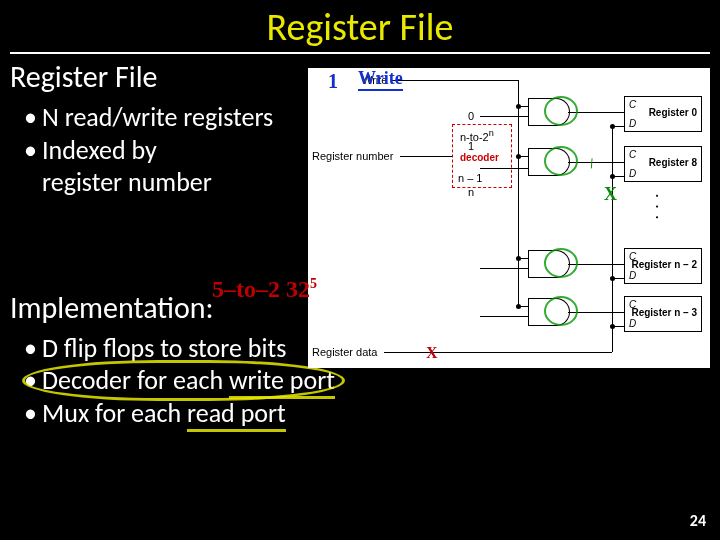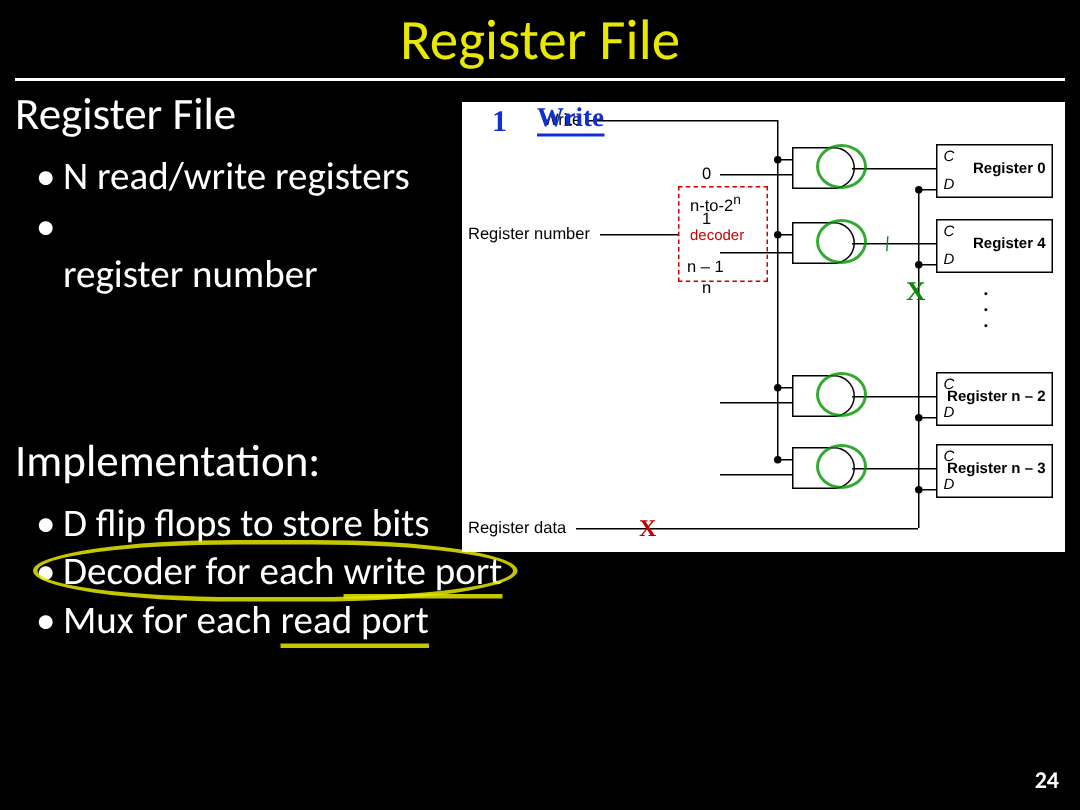--- a/index.html
+++ b/index.html
@@ -150,20 +150,21 @@
     height: 64px;
     border: 1px dashed #cc0000;
   }
   .decoder-text {
     position: absolute;
     left: 152px;
     top: 84px;
     font-size: 10px;
     color: #cc0000;
     font-family: Arial, sans-serif;
+    font-weight: bold;
   }
 
   
   .andgate {
     position: absolute;
     width: 42px;
     height: 28px;
   }
   .andgate .body {
     position: absolute;
@@ -233,21 +234,21 @@
   <div class="section">Register File</div>
 
   <div class="bullets">
     <div class="row">
       <span class="dot">•</span>
       <span class="txt">N read/write registers</span>
     </div>
     <div class="row">
       <span class="dot">•</span>
       <span class="txt">
-        <br>
+        <span>Indexed by</span><br>
         <span>register number</span>
       </span>
     </div>
   </div>
 
   <div class="section section2">Implementation:</div>
 
   <div class="bullets bullets2">
     <div class="row">
       <span class="dot">•</span>
@@ -328,21 +329,21 @@
     <div class="d-line d-hline" style="left:260px; top:244px; width:56px;"></div>
 
     <div class="reg reg0">
       <span class="c">C</span>
       <span class="d">D</span>
       <span class="name">Register 0</span>
     </div>
     <div class="reg reg1">
       <span class="c">C</span>
       <span class="d">D</span>
-      <span class="name">Register 4</span>
+      <span class="name">Register 8</span>
     </div>
     <div class="reg reg2">
       <span class="c">C</span>
       <span class="d">D</span>
       <span class="name">Register n – 2</span>
     </div>
     <div class="reg reg3">
       <span class="c">C</span>
       <span class="d">D</span>
       <span class="name">Register n – 3</span>
@@ -369,14 +370,17 @@
     <div class="scribble sc3"></div>
 
     <div class="hand hand-blue" style="left:20px; top:2px; font-size:20px;">1</div>
     <div class="hand hand-blue" style="left:50px; top:0px; font-size:18px; border-bottom:2px solid #1030d0;">Write</div>
     <div class="hand hand-green greenSlash" style="left:282px; top:88px;">/</div>
     <div class="hand hand-green greenX" style="left:296px; top:116px;">X</div>
     <div class="hand hand-red" style="left:118px; top:276px; font-size:16px;">X</div>
 
   </div>
 
+  <div class="hand hand-red" style="left:212px; top:276px; font-size:24px;">
+    <span>5–to–2  32</span><sup style="font-size:14px;">5</sup>
+  </div>
 
 </div>
 
 </body></html>

